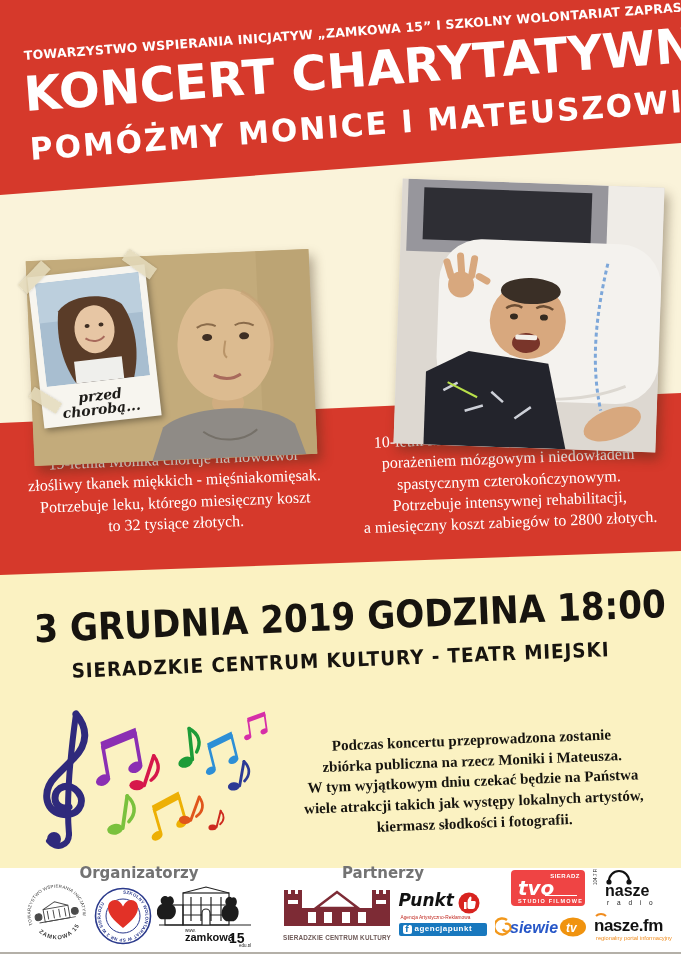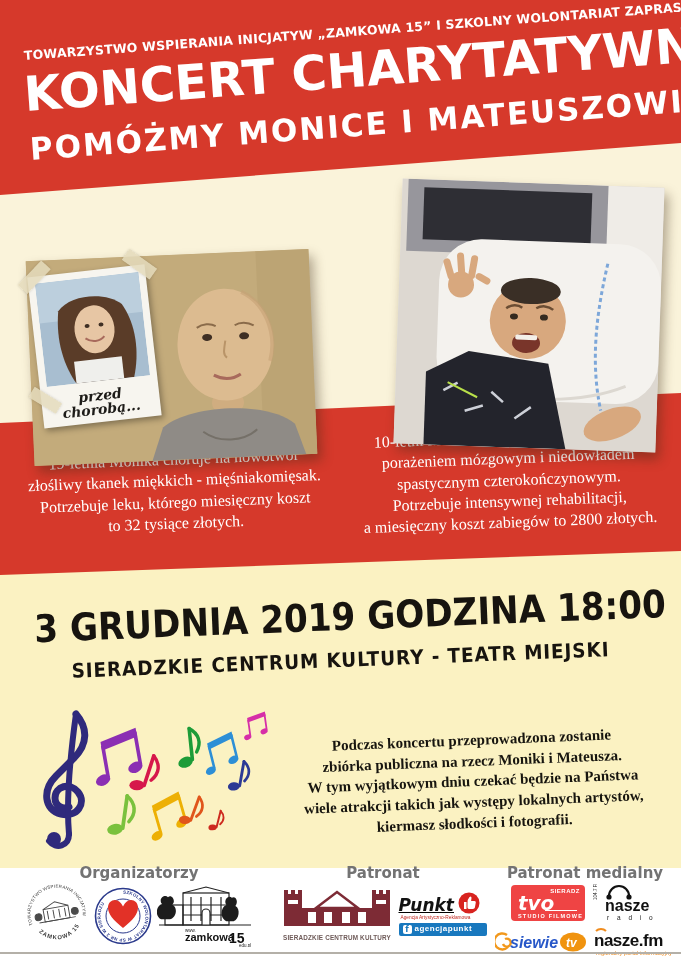--- a/index.html
+++ b/index.html
@@ -57,21 +57,21 @@
 
   
   .fgroup{top:866px;height:88px;}
   .fheading{width:100%;text-align:center;font:800 15px/1 "DejaVu Sans",sans-serif;color:#737373;}
   .frow{display:flex;align-items:center;justify-content:center;gap:5px;margin-top:3px;}
   .g-org{left:8px;width:262px;}
   .g-partners{left:276px;width:214px;}
   .g-media{left:494px;width:182px;}
   .stamp-rot{transform:rotate(-10deg);}
   .punkt-box{width:88px;font-family:"Liberation Sans",sans-serif;}
-  .punkt-top{display:flex;align-items:flex-end;gap:4px;text-decoration:underline;}
+  .punkt-top{display:flex;align-items:flex-start;gap:4px;}
   .punkt-name{font:800 italic 17px/1 "DejaVu Sans",sans-serif;color:#121212;}
   .punkt-tag{font:400 4.8px/1.1 "Liberation Sans",sans-serif;color:#c0271f;margin:1px 0 2px 2px;}
   .fbbar{display:flex;align-items:center;gap:3px;background:#1878be;border-radius:2px;
          height:13px;padding:0 4px;}
   .fbicon{width:9px;height:9px;background:#fff;border-radius:2px;color:#1878be;
           font:800 8px/9px "DejaVu Sans",sans-serif;text-align:center;}
   .fbtext{color:#fff;font:700 8px/1 "Liberation Sans",sans-serif;letter-spacing:.5px;}
   .tvo-box{position:relative;width:74px;height:36px;background:#ef4444;border-radius:4px;}
   .tvo-city{position:absolute;top:3px;right:5px;color:#fff;font:700 6px/1 "Liberation Sans",sans-serif;letter-spacing:.5px;}
   .tvo-name{position:absolute;left:7px;bottom:8px;color:#fff;font:800 italic 20px/1 "DejaVu Sans",sans-serif;}
@@ -264,21 +264,21 @@
         <path d="M86 38 C78 34 80 22 86 20 C82 14 89 8 92 12 C96 9 100 16 96 21 C102 24 100 36 94 38 Z" fill="#1c1c1c" transform="translate(-8 2) scale(0.9)"></path>
         <text x="28" y="47" font-size="4.5" fill="#222">www.</text>
         <text x="28" y="56" font-size="11" font-weight="bold" fill="#111" font-family="Liberation Serif,serif">zamkowa</text>
         <text x="72" y="58" font-size="14" font-weight="bold" fill="#111">15</text>
         <text x="82" y="61.5" font-size="4.5" fill="#222">edu.pl</text>
       </svg>
     </div>
   </div>
 
   <div class="abs fgroup g-partners">
-    <div class="fheading">Patronat</div>
+    <div class="fheading">Partnerzy</div>
     <div class="frow">
       <svg width="114" height="60" viewBox="0 0 114 60">
         <g fill="#7d2b35">
           <rect x="4" y="10" width="18" height="32"></rect>
           <rect x="4" y="6" width="4" height="5"></rect>
             <rect x="11" y="6" width="4" height="5"></rect>
             <rect x="18" y="6" width="4" height="5"></rect>
           <rect x="92" y="10" width="18" height="32"></rect>
           <rect x="92" y="6" width="4" height="5"></rect>
             <rect x="99" y="6" width="4" height="5"></rect>
@@ -307,21 +307,20 @@
         <div class="punkt-tag">Agencja Artystyczno-Reklamowa</div>
         <div class="fbbar">
           <span class="fbicon">f</span>
           <span class="fbtext">agencjapunkt</span>
         </div>
       </div>
     </div>
   </div>
 
   <div class="abs fgroup g-media">
-    <div class="fheading">Patronat medialny</div>
     <div class="frow" style="gap:8px;">
       <div class="tvo-box">
         <span class="tvo-city">SIERADZ</span>
         <span class="tvo-name">tvo</span>
         <span class="tvo-line"></span>
         <span class="tvo-sub">STUDIO FILMOWE</span>
       </div>
       <svg width="66" height="38" viewBox="0 0 66 38">
         <text x="7" y="9" font-size="4.6" fill="#222" transform="rotate(-90 9 14)">104.7 FM</text>
         <path d="M16 12 A10 10 0 0 1 36 12" stroke="#111" stroke-width="2.2" fill="none"></path>

